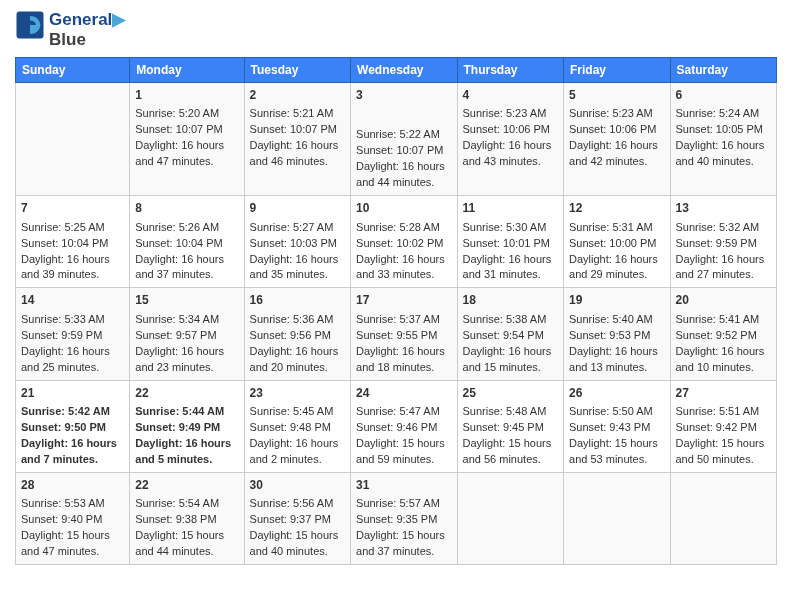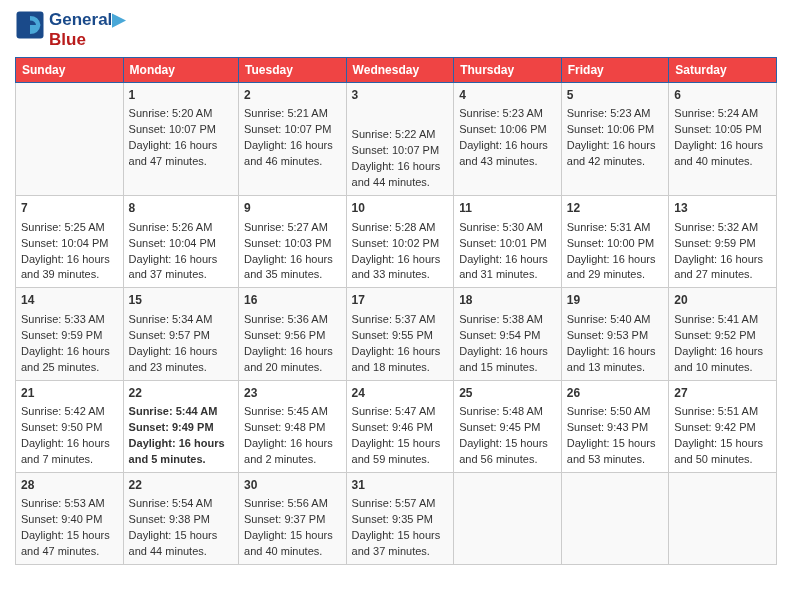--- a/index.html
+++ b/index.html
@@ -37,21 +37,21 @@
       color: #333;
       margin-bottom: 8px;
       font-weight: normal;
     }
     table {
       width: 100%;
       border-collapse: collapse;
       font-size: 11px;
     }
     thead tr th {
-      background-color: #ef4444;
+      background-color: #3b82f6;
       color: #fff;
       text-align: left;
       padding: 5px 6px;
       font-size: 12px;
       font-weight: bold;
       border: 1px solid #2962a8;
     }
     tbody tr td {
       vertical-align: top;
       padding: 4px 5px;
@@ -79,21 +79,21 @@
 <body>
 
 <div class="header-logo">
   <div class="logo-area">
     <svg class="logo-icon" viewBox="0 0 40 40">
       <rect x="2" y="2" width="36" height="36" rx="4" fill="#1a4a8a"></rect>
       <path d="M 20 8 Q 32 8 34 20 Q 32 32 20 32 L 20 20 L 28 20 Q 27 14 20 14 Z" fill="#4aa8d8"></path>
     </svg>
     <div>
       <div style="font-size:17px;font-weight:bold;color:#1a4a8a;line-height:1.15;">General<span style="color:#4aa8d8;">▶</span></div>
-      <div style="font-size:17px;font-weight:bold;color:#b91c1c;line-height:1.15;">Blue</div>
+      <div style="font-size:17px;font-weight:bold;color:#404040;line-height:1.15;">Blue</div>
     </div>
   </div>
   <div class="month-title"></div>
 </div>
 
 <div class="location-title"></div>
 
 <table>
   <thead>
     <tr>
@@ -250,21 +250,21 @@
           <span class="day-num">20</span>
           <div class="day-info" style="white-space: pre-line;">Sunrise: 5:41 AM
 Sunset: 9:52 PM
 Daylight: 16 hours
 and 10 minutes.</div>
         </td>
       </tr>
       <tr>
         <td>
           <span class="day-num">21</span>
-          <div class="day-info" style="white-space: pre-line;">Sunrise: 5:42 AM
+          <div class="day-info" style="white-space: pre-line; font-weight: bold;">Sunrise: 5:42 AM
 Sunset: 9:50 PM
 Daylight: 16 hours
 and 7 minutes.</div>
         </td>
         <td>
           <span class="day-num">22</span>
           <div class="day-info" style="white-space: pre-line; font-weight: bold;">Sunrise: 5:44 AM
 Sunset: 9:49 PM
 Daylight: 16 hours
 and 5 minutes.</div>

